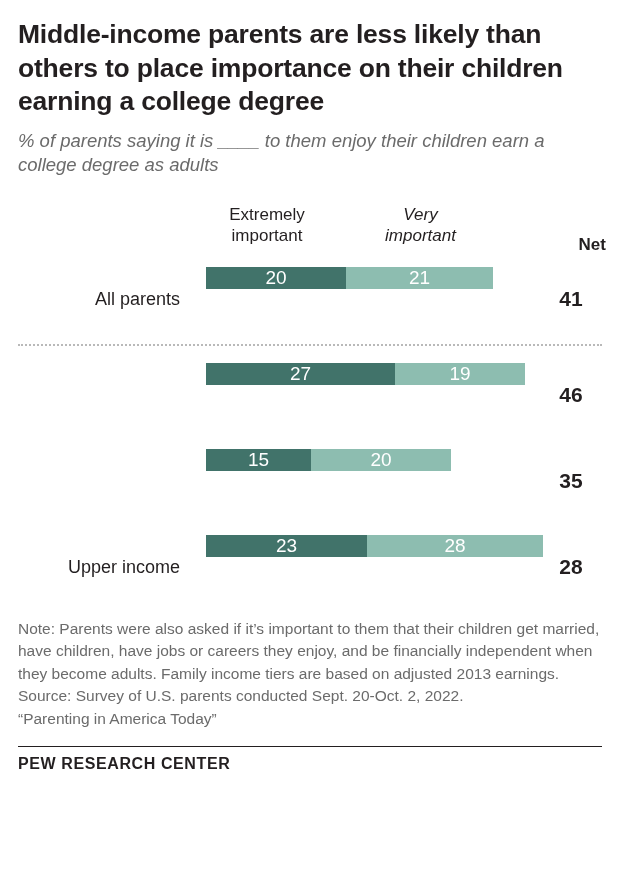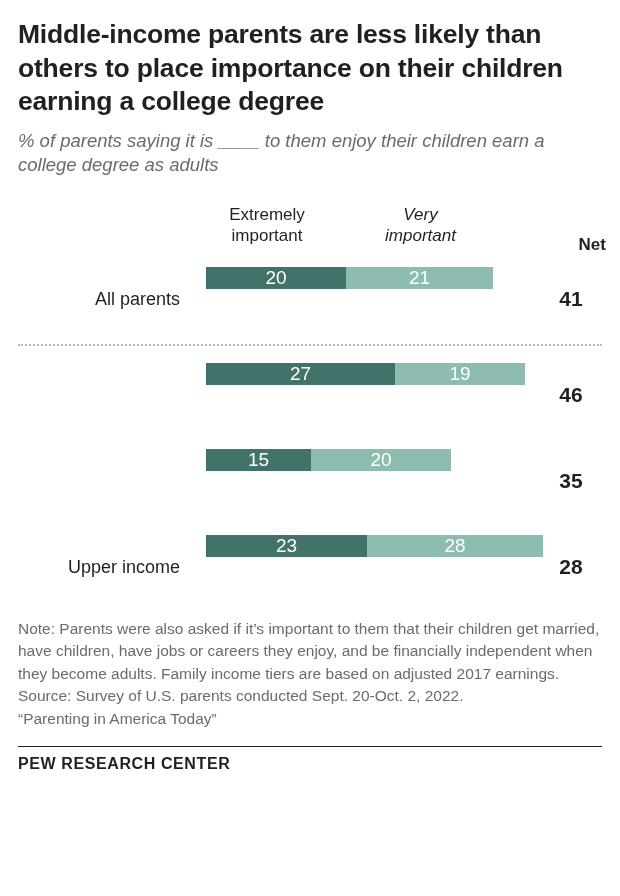--- a/index.html
+++ b/index.html
@@ -199,21 +199,21 @@
           <div class="seg dark" style="width:161px">23</div>
           <div class="seg light" style="width:176px">28</div>
         </div>
         <div class="net">28</div>
       </div>
 
     </div>
   </div>
 
   <div class="notes">
-    <p>Note: Parents were also asked if it’s important to them that their children get married, have children, have jobs or careers they enjoy, and be financially independent when they become adults. Family income tiers are based on adjusted 2017 earnings.</p>
+    <p>Note: Parents were also asked if it’s important to them that their children get married, have children, have jobs or careers they enjoy, and be financially independent when they become adults. Family income tiers are based on adjusted 2013 earnings.</p>
     <p>Source: Survey of U.S. parents conducted Sept. 20-Oct. 2, 2022.</p>
     <p>“Parenting in America Today”</p>
   </div>
 
   <div class="rule"></div>
   <div class="brand">PEW RESEARCH CENTER</div>
 
 </div>
 
 </body></html>

